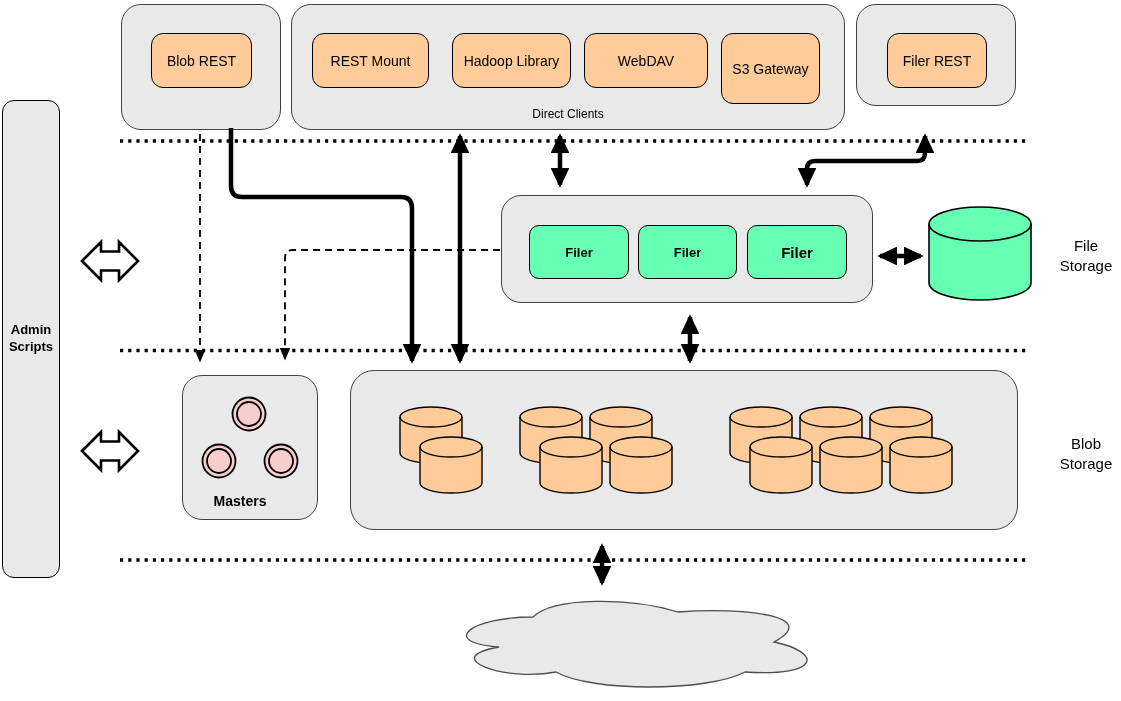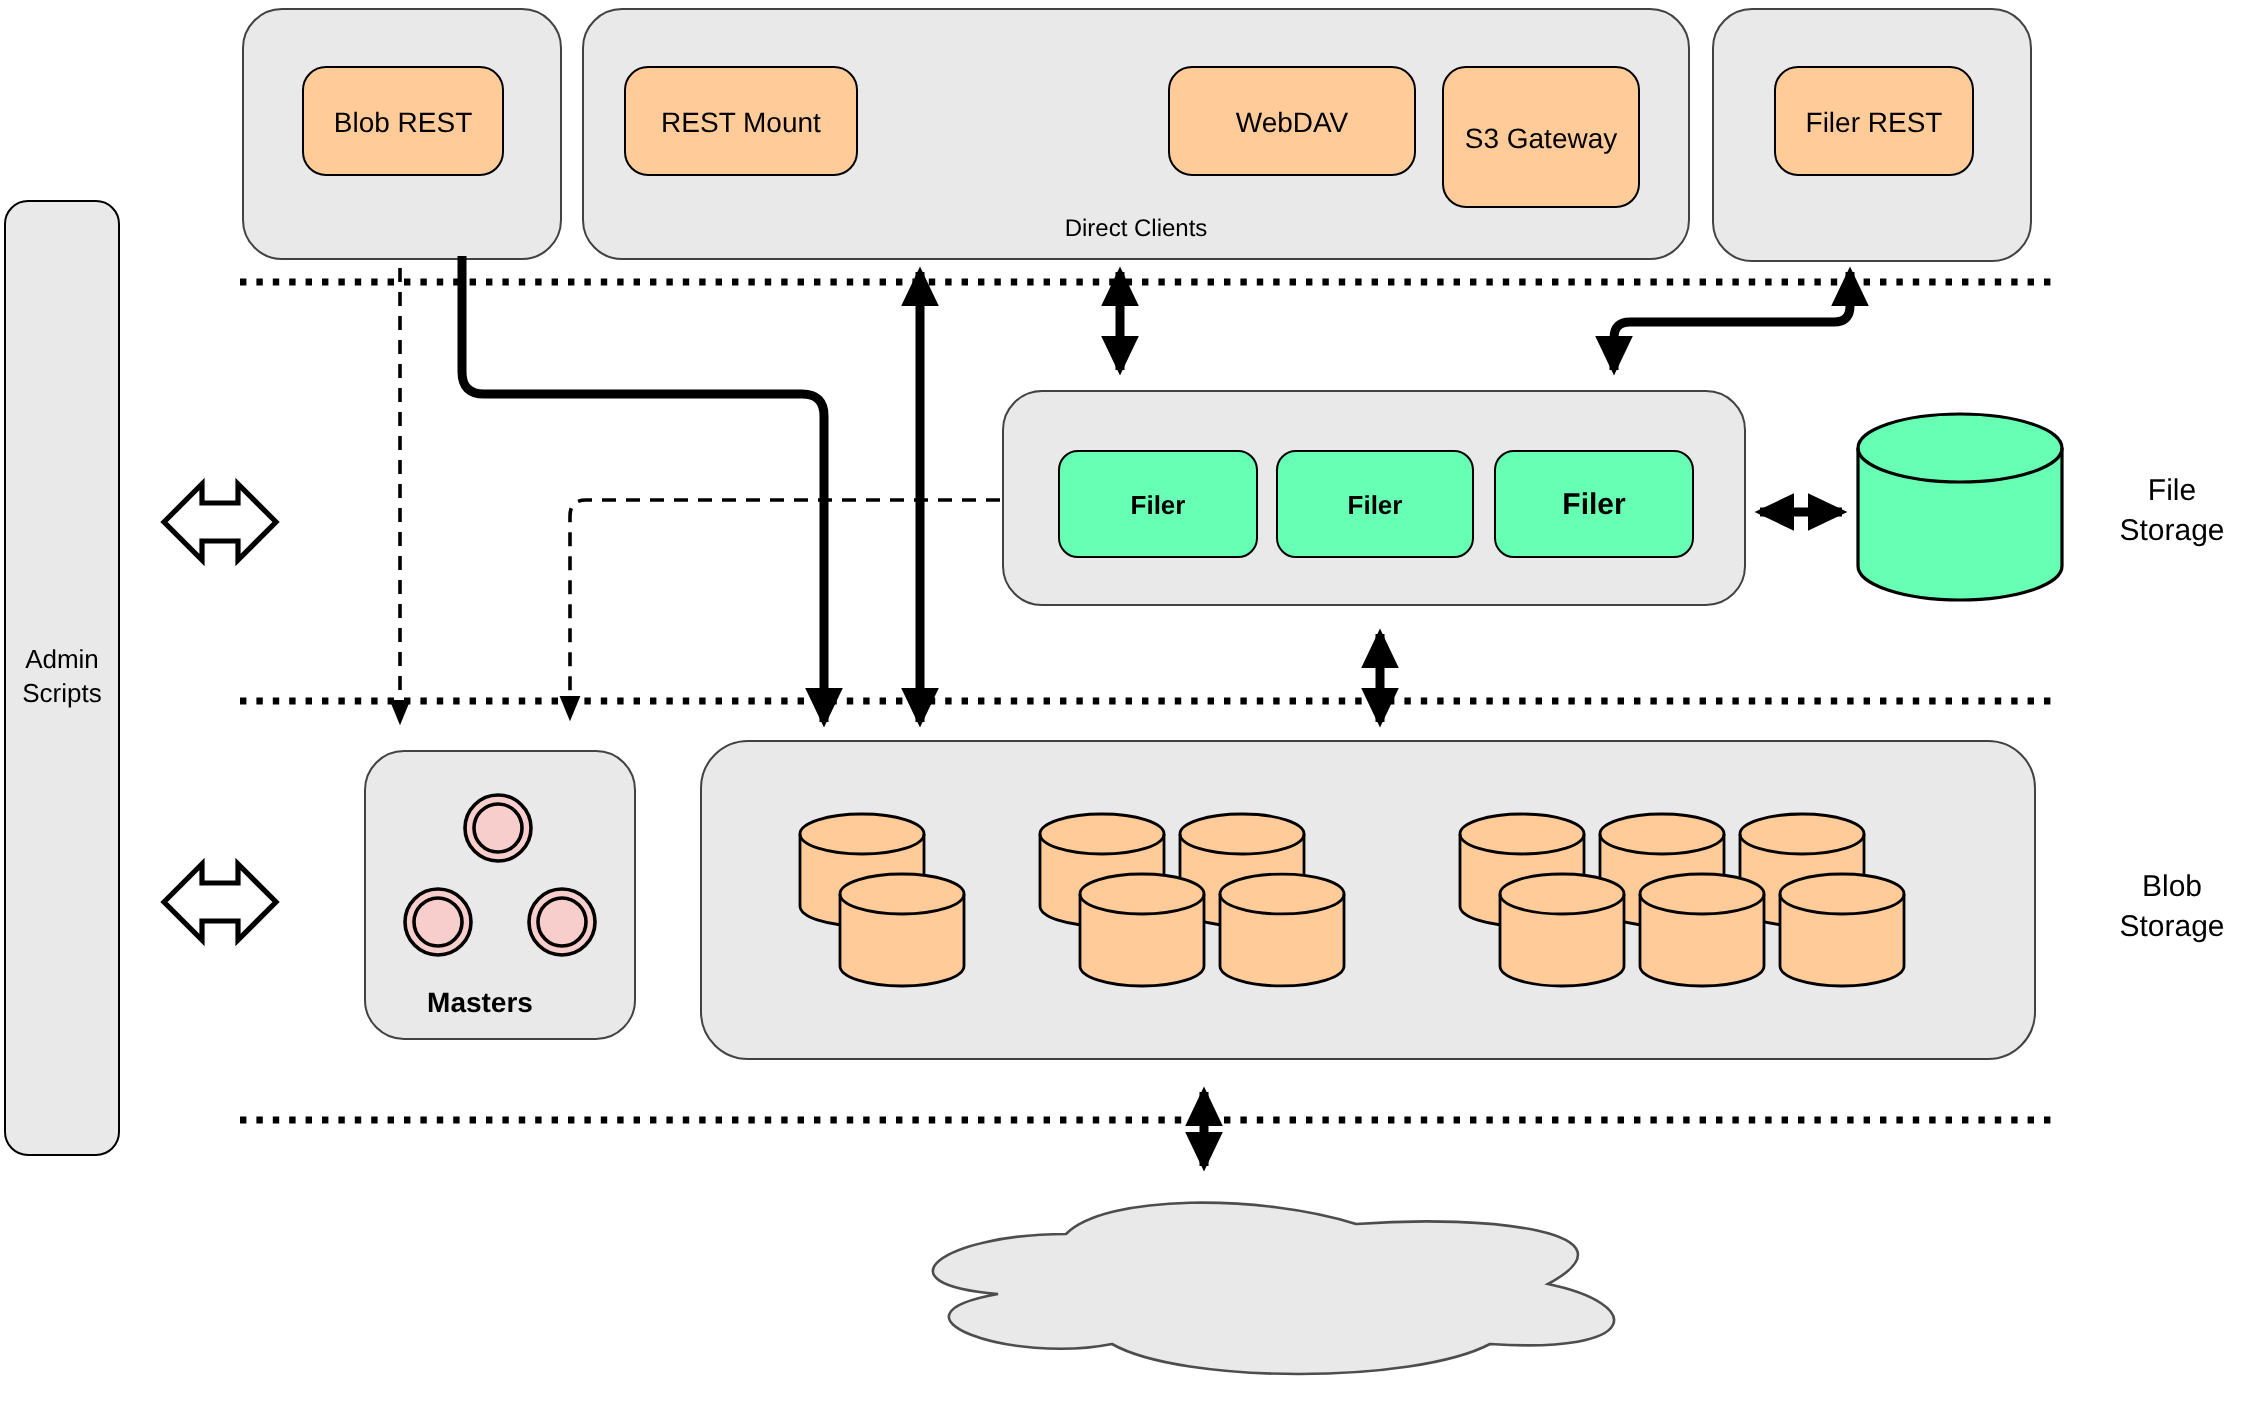--- a/index.html
+++ b/index.html
@@ -21,46 +21,47 @@
     display:flex;align-items:center;justify-content:center;font-size:13px;box-sizing:border-box;font-weight:bold;
   }
   .gbox.big{font-size:15px;}
   .lbl{position:absolute;text-align:center;line-height:1.25;}
   .lbl.bold{font-weight:bold;}
   .side-label{position:absolute;font-size:15px;text-align:center;line-height:1.3;}
   .cyl-label{position:absolute;width:62px;text-align:center;font-size:13px;}
   #admin-bar{
     position:absolute;left:2px;top:100px;width:58px;height:478px;background:#e9e9e9;
     border:1.5px solid #000;border-radius:12px;display:flex;align-items:center;justify-content:center;
-    text-align:center;font-weight:normal;font-size:13px;line-height:1.3;box-sizing:border-box;
+    text-align:center;font-weight:bold;font-size:13px;line-height:1.3;box-sizing:border-box;
   }
   #dc-caption{position:absolute;bottom:8px;left:0;width:100%;text-align:center;font-size:12px;}
   svg{position:absolute;left:0;top:0;pointer-events:none;}
   #wires{z-index:5;}
   .toplabels{z-index:6;}
 </style>
 </head>
 <body>
 
 <div id="stage">
 
   <div id="admin-bar">Admin Scripts</div>
 
   <div class="container" style="left:121px;top:4px;width:160px;height:126px;">
     <div class="obox" style="left:29px;top:28px;width:101px;height:55px;">Blob REST</div>
   </div>
 
   <div class="container" style="left:291px;top:4px;width:554px;height:126px;">
     <div class="obox" style="left:20px;top:28px;width:117px;height:55px;">REST Mount</div>
+    <div class="obox" style="left:160px;top:28px;width:119px;height:55px;">Hadoop Library</div>
     <div class="obox" style="left:292px;top:28px;width:124px;height:55px;">WebDAV</div>
     <div class="obox" style="left:429px;top:28px;width:99px;height:71px;">S3 Gateway</div>
     <div id="dc-caption">Direct Clients</div>
   </div>
 
-  <div class="container" style="left:856px;top:4px;width:160px;height:127px;">
+  <div class="container" style="left:856px;top:4px;width:160px;height:102px;">
     <div class="obox" style="left:30px;top:28px;width:100px;height:55px;">Filer REST</div>
   </div>
 
   <div class="container" style="left:501px;top:195px;width:372px;height:108px;">
     <div class="gbox" style="left:27px;top:29px;width:100px;height:54px;">Filer</div>
     <div class="gbox" style="left:136px;top:29px;width:99px;height:54px;">Filer</div>
     <div class="gbox big" style="left:245px;top:29px;width:100px;height:54px;">Filer</div>
   </div>
 
   <div class="container" style="left:182px;top:375px;width:136px;height:145px;"></div>

